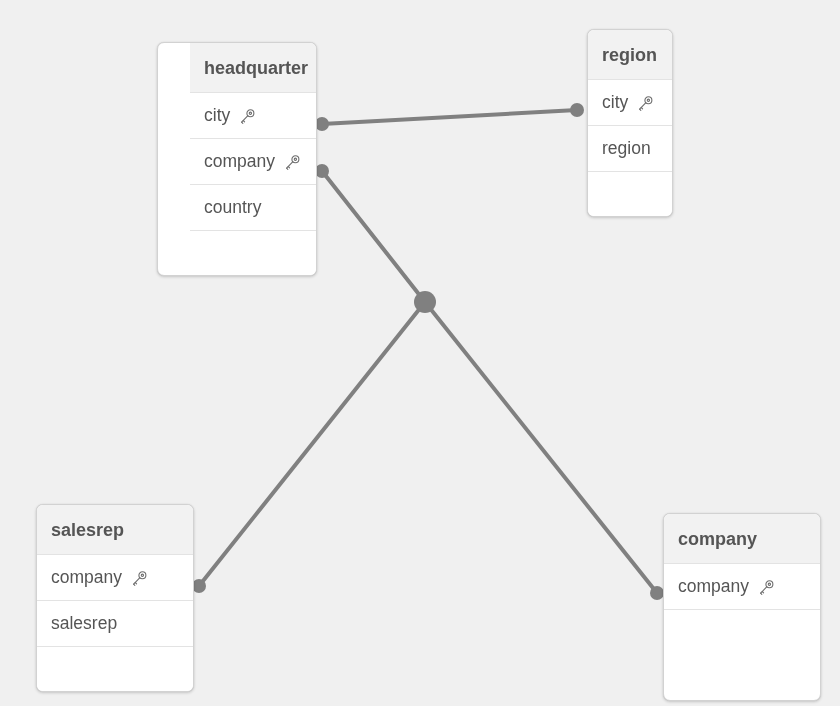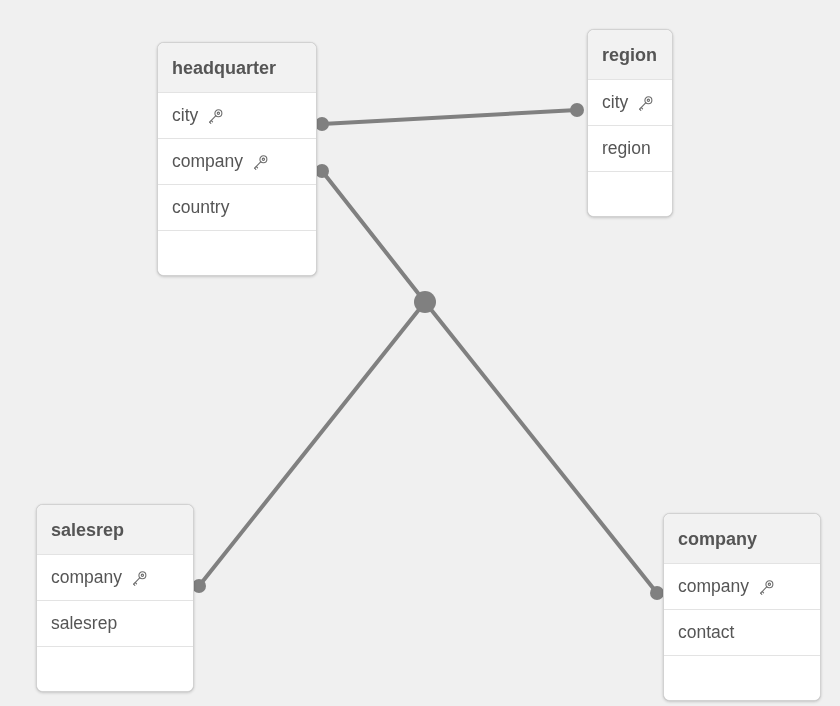--- a/index.html
+++ b/index.html
@@ -105,21 +105,21 @@
       <polyline class="link-line" points="425,302 657,593" stroke="#808080"></polyline>
       <circle class="endpoint-dot" cx="322" cy="124" r="7" fill="#808080"></circle>
       <circle class="endpoint-dot" cx="577" cy="110" r="7" fill="#808080"></circle>
       <circle class="endpoint-dot" cx="322" cy="171" r="7" fill="#808080"></circle>
       <circle class="endpoint-dot" cx="199" cy="586" r="7" fill="#808080"></circle>
       <circle class="endpoint-dot" cx="657" cy="593" r="7" fill="#808080"></circle>
       <circle class="junction-dot" cx="425" cy="302" r="11" fill="#808080"></circle>
     </svg>
 
   <div id="tables-layer">
-      <div class="table-node" style="left: 157px; top: 42px; width: 160px; height: 234px;">
+      <div class="table-node" style="left: 157px; top: 42px; width: 160px; height: 234px; padding-left: 32px;">
         <div class="table-header" style="height: 50px;">headquarter</div>
         <div class="field-row" style="height: 46px;">
           <span class="field-label">city</span>
           <span class="key-icon">
             <svg viewBox="0 0 20 20" width="17" height="17" aria-hidden="true">
               <g fill="none" stroke="#6e6e6e" stroke-width="1.3" stroke-linecap="round" stroke-linejoin="round">
                 <circle cx="13.4" cy="6.2" r="4.1"></circle>
                 <circle cx="13.4" cy="6.2" r="1.35"></circle>
                 <path d="M10.5 9.1 L3.1 16.6"></path>
                 <path d="M5.0 14.7 L6.6 16.3"></path>
@@ -204,22 +204,19 @@
               <g fill="none" stroke="#6e6e6e" stroke-width="1.3" stroke-linecap="round" stroke-linejoin="round">
                 <circle cx="13.4" cy="6.2" r="4.1"></circle>
                 <circle cx="13.4" cy="6.2" r="1.35"></circle>
                 <path d="M10.5 9.1 L3.1 16.6"></path>
                 <path d="M5.0 14.7 L6.6 16.3"></path>
                 <path d="M3.1 16.6 L4.5 18.0"></path>
               </g>
             </svg>
           </span>
         </div>
-        <div class="field-row" style="height: 46px;">
-          <span class="field-label">contact</span>
-        </div>
         <div class="field-row empty-row" style="height: 46px;">
           <span class="field-label"></span>
         </div>
       </div>
     </div>
 
 </div>
 
 </body></html>

